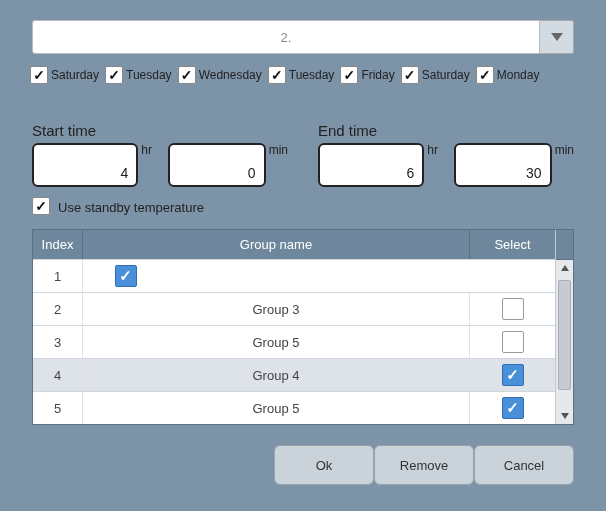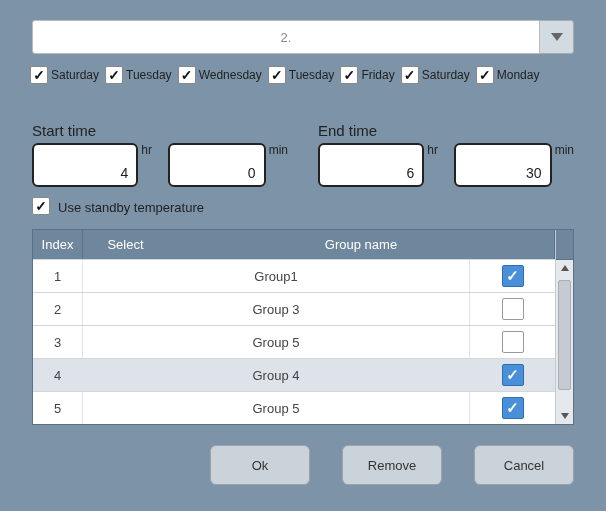--- a/index.html
+++ b/index.html
@@ -164,21 +164,21 @@
     height:16px;
     display:flex;align-items:center;justify-content:center;
     cursor:pointer;
     font-size:10px; color:#555;
   }
   .arrow-up { width:0;height:0;border-left:4px solid transparent;border-right:4px solid transparent;border-bottom:6px solid #555;}
   .arrow-down { width:0;height:0;border-left:4px solid transparent;border-right:4px solid transparent;border-top:6px solid #555;}
   .chevron-down { width:0;height:0;border-left:6px solid transparent;border-right:6px solid transparent;border-top:8px solid #666;}
   .buttons-row {
     display:flex;
-    gap:32px;
+    gap:0;
     justify-content:flex-end;
     margin: 20px 14px 0 14px;
     align-items: center;
   }
   .btn {
     width:100px;
     height:40px;
     background:#cbd3da;
     border:1px solid #9aa3ac;
     border-radius:6px;
@@ -274,27 +274,26 @@
 
   <div class="standby-row">
     <div id="standby-cb" class="cb checked"></div>
     <span>Use standby temperature</span>
   </div>
 
   <div class="table-wrap">
     <div class="table-main">
       <div class="thead">
         <div class="th col-index">Index</div>
+        <div class="th col-name">Group name</div>
         <div class="th col-select">Select</div>
-        <div class="th col-name">Group name</div>
       </div>
       <div class="tbody" id="tbody">
           <div class="tr">
             <div class="td col-index">1</div>
-            <div class="td col-name">Group1</div>
             <div class="td col-select">
               <div class="sel-cb on"></div>
             </div>
           </div>
           <div class="tr">
             <div class="td col-index">2</div>
             <div class="td col-name">Group 3</div>
             <div class="td col-select">
               <div class="sel-cb"></div>
             </div>

